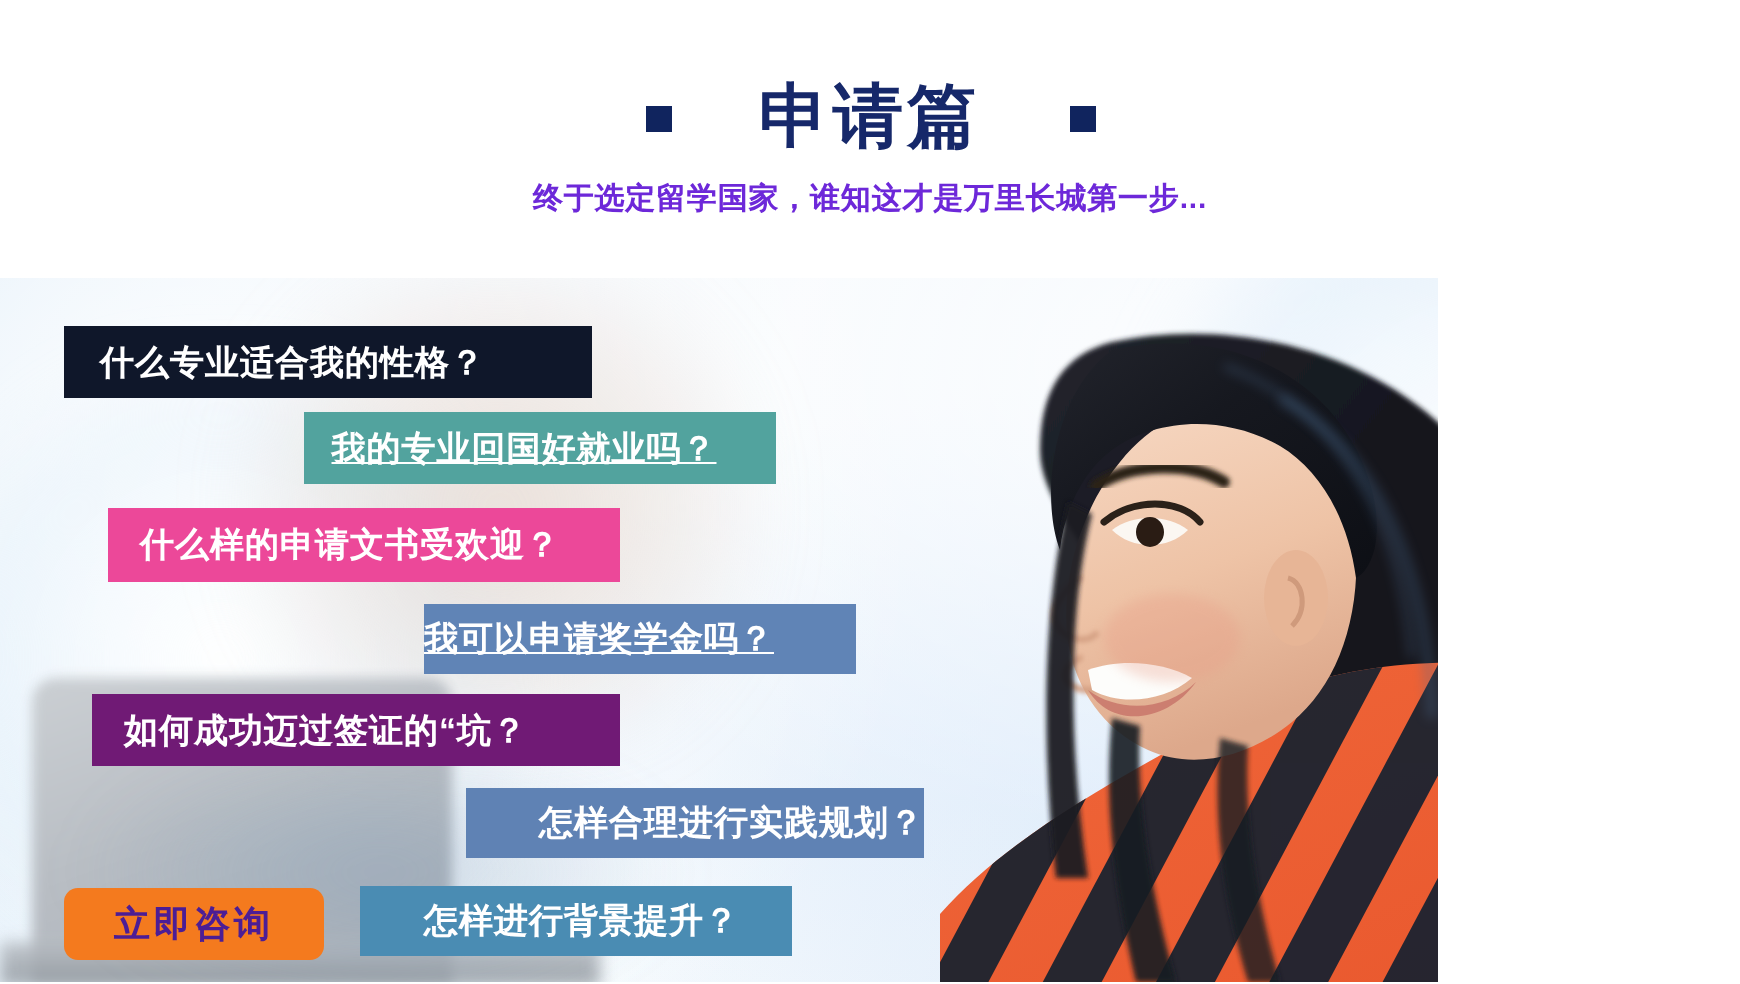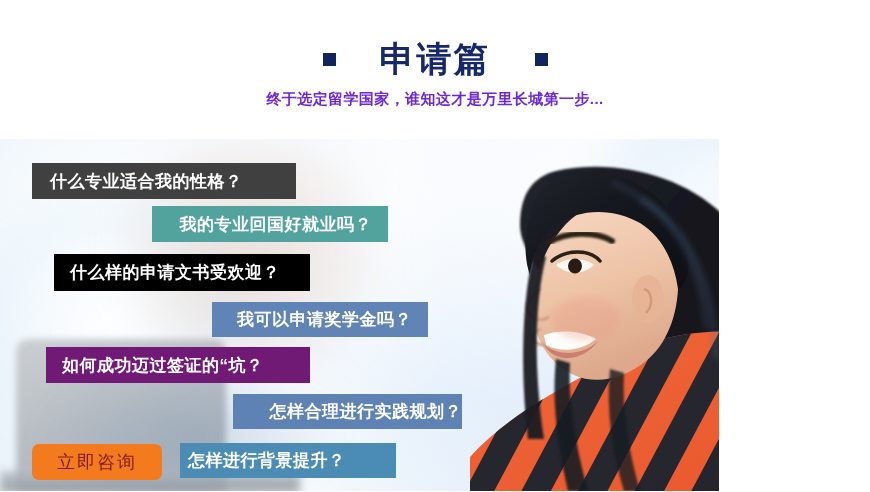--- a/index.html
+++ b/index.html
@@ -156,23 +156,23 @@
     letter-spacing: 0.5px;
     white-space: nowrap;
     box-sizing: border-box;
   }
   .bubble span { display: block; width: 100%; }
   .cta {
     position: absolute;
     display: flex;
     align-items: center;
     justify-content: center;
-    color: #7f1d1d;
+    color: #4c1d95;
     font-size: 18px;
-    font-weight: normal;
+    font-weight: bold;
     letter-spacing: 2px;
     border-radius: 7px;
     background: #f47a1e;
     box-sizing: border-box;
     cursor: pointer;
   }
 
   
   .footer-strip {
     position: absolute;
@@ -275,45 +275,45 @@
       <path d="M556 36 C616 22, 672 52, 686 106 C692 130, 686 146, 678 150 C674 120, 660 96, 640 84 C612 68, 578 70, 556 86 C540 98, 532 118, 530 136 C520 110, 526 58, 556 36 Z" fill="url(#hairGrad)"></path>
 
       <path d="M534 112 C522 160, 520 230, 528 300 L544 300 C534 232, 534 166, 546 118 Z" fill="#1a1c24" opacity="0.95" filter="url(#soft)"></path>
       <path d="M556 220 C552 258, 556 300, 568 352 L588 352 C574 302, 568 258, 570 224 Z" fill="#191b22" opacity="0.9" filter="url(#soft)"></path>
       <path d="M610 230 C606 272, 612 312, 624 352 L640 352 C628 310, 622 270, 624 234 Z" fill="#191b22" opacity="0.8" filter="url(#soft)"></path>
 
       <path d="M640 60 C690 86, 714 150, 716 220" fill="none" stroke="#4b6d93" stroke-width="5" opacity="0.35" filter="url(#softer)"></path>
       <path d="M612 44 C668 64, 700 120, 706 190" fill="none" stroke="#5d82ad" stroke-width="3" opacity="0.3" filter="url(#softer)"></path>
     </svg>
 
-    <div class="bubble" style="left:32px; top:24px; width:264px; height:36px; background:#404040; justify-content:flex-start; padding-left:18px;">
+    <div class="bubble" style="left:32px; top:24px; width:264px; height:36px; background:#0f172a; justify-content:flex-start; padding-left:18px;">
       <span>什么专业适合我的性格？</span>
     </div>
 
     <div class="bubble" style="left:152px; top:67px; width:236px; height:36px; background:#52a39e; justify-content:flex-end; padding-right:16px;">
-      <span style="text-align:right;">我的专业回国好就业吗？</span>
-    </div>
-
-    <div class="bubble" style="left:54px; top:115px; width:256px; height:37px; background:#000000; justify-content:flex-start; padding-left:16px;">
+      <span style="text-align:center;text-decoration:underline;">我的专业回国好就业吗？</span>
+    </div>
+
+    <div class="bubble" style="left:54px; top:115px; width:256px; height:37px; background:#ec4899; justify-content:flex-start; padding-left:16px;">
       <span>什么样的申请文书受欢迎？</span>
     </div>
 
     <div class="bubble" style="left:212px; top:163px; width:216px; height:35px; background:#6084b6; justify-content:flex-end; padding-right:16px;">
-      <span style="text-align:right;">我可以申请奖学金吗？</span>
+      <span style="text-decoration:underline;">我可以申请奖学金吗？</span>
     </div>
 
     <div class="bubble" style="left:46px; top:208px; width:264px; height:36px; background:#701a75; justify-content:flex-start; padding-left:16px;">
       <span>如何成功迈过签证的“坑？</span>
     </div>
 
     <div class="bubble" style="left:233px; top:255px; width:229px; height:35px; background:#5f82b4; justify-content:flex-end; padding-right:0;">
       <span style="text-align:right;">怎样合理进行实践规划？</span>
     </div>
 
-    <div class="bubble" style="left:180px; top:304px; width:216px; height:35px; background:#4a8cb3; justify-content:flex-start; padding-left:8px;">
+    <div class="bubble" style="left:180px; top:304px; width:216px; height:35px; background:#4a8cb3; justify-content:flex-start; padding-left:32px;">
       <span>怎样进行背景提升？</span>
     </div>
 
     <div class="cta" style="left:32px; top:305px; width:130px; height:36px;">
       <span>立即咨询</span>
     </div>
   </div>
 
   <div class="footer-strip"></div>
 </div>

